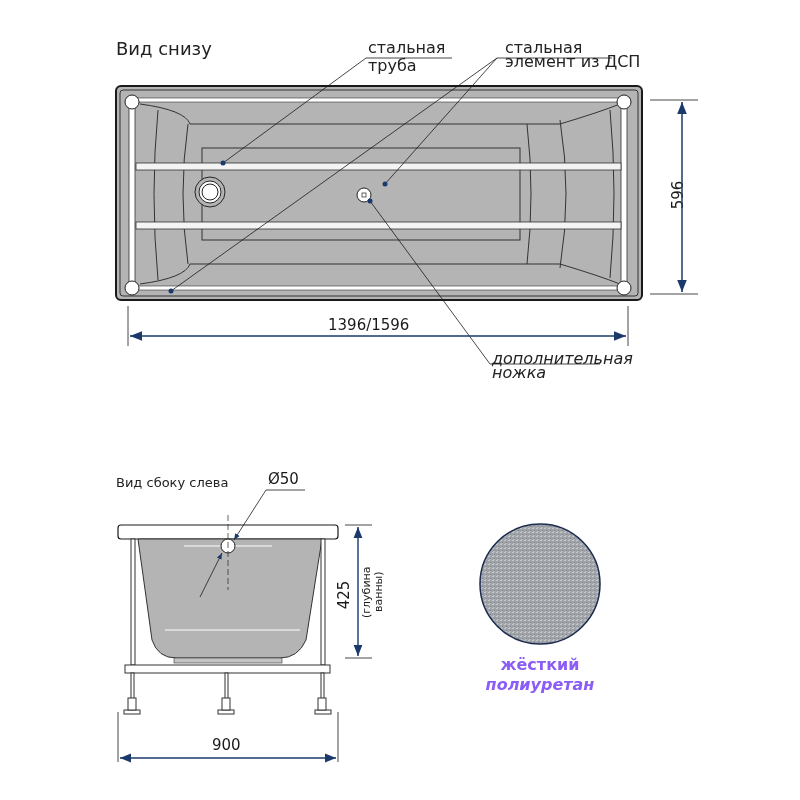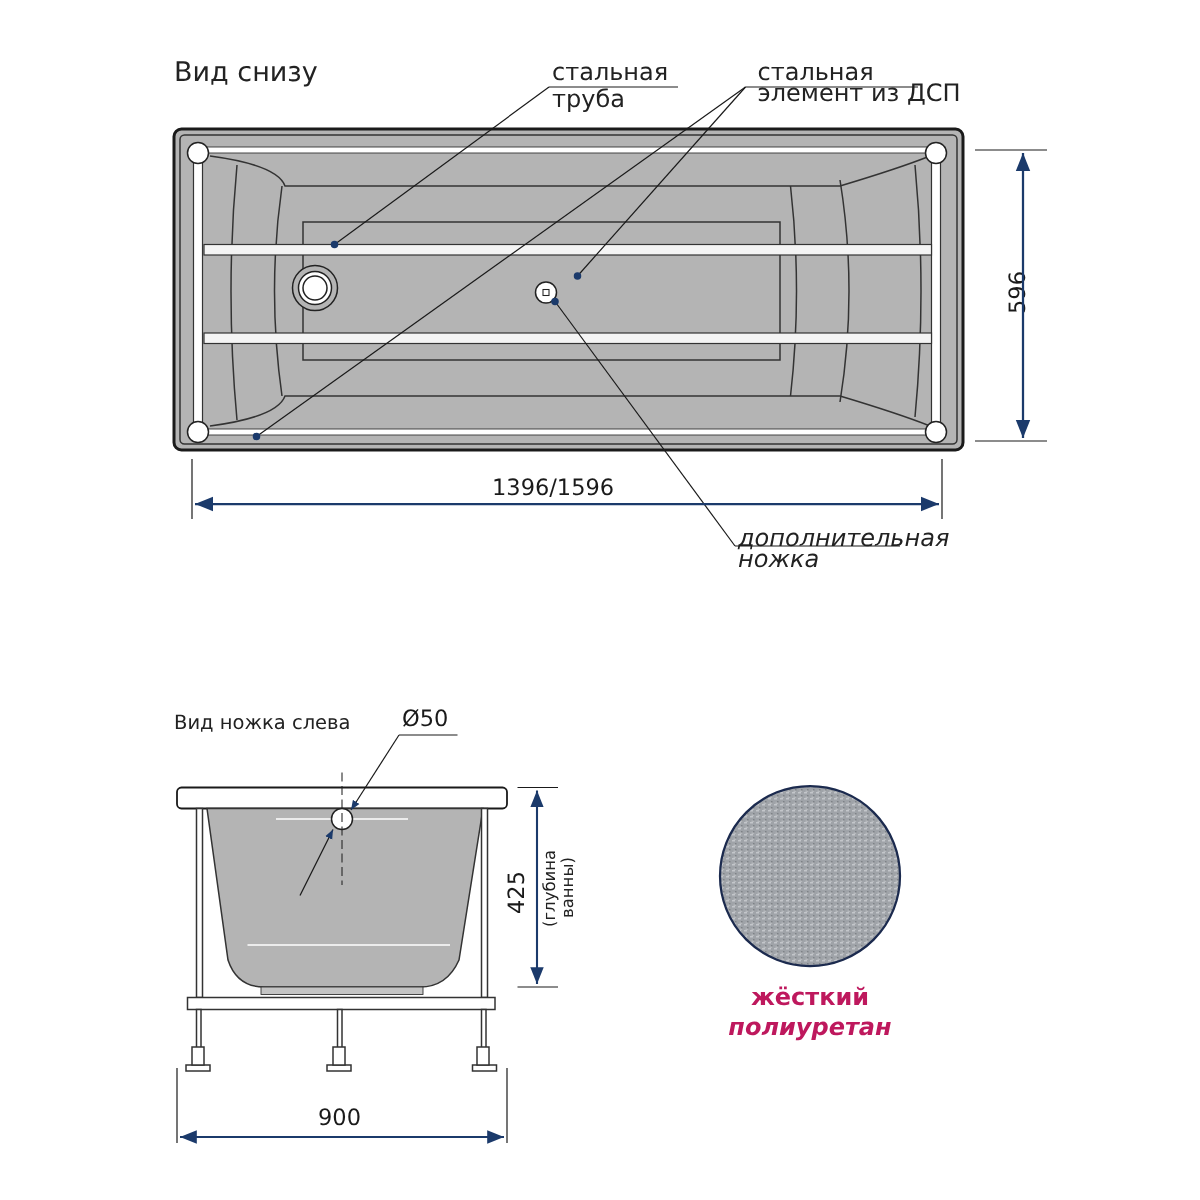--- a/index.html
+++ b/index.html
@@ -1,35 +1,35 @@
 <!DOCTYPE html>
 <html><head>
 <meta charset="utf-8">
 <style>
   html,body{margin:0;padding:0;background:#ffffff;}
   body{width:800px;height:800px;position:relative;overflow:hidden;font-family:"DejaVu Sans","Liberation Sans",sans-serif;color:#1a1a1a;}
   .lbl{position:absolute;font-size:16px;line-height:14px;color:#222;white-space:nowrap;}
   .dim{position:absolute;font-size:15px;color:#1a1a1a;white-space:nowrap;}
-  .bold{position:absolute;font-weight:bold;font-size:16px;color:#be185d;text-align:center;line-height:20px;}
+  .bold{position:absolute;font-weight:bold;font-size:16px;color:#8b5cf6;text-align:center;line-height:20px;}
   svg{position:absolute;left:0;top:0;}
 </style>
 </head>
 <body>
 
 <div class="lbl" style="left:116px;top:42px;font-size:18px;">Вид снизу</div>
 <div class="lbl" style="left:368px;top:41px;">стальная</div>
 <div class="lbl" style="left:368px;top:59px;">труба</div>
 <div class="lbl" style="left:505px;top:41px;">стальная</div>
 <div class="lbl" style="left:505px;top:55px;">элемент из ДСП</div>
 <div class="lbl" style="left:492px;top:352px;font-style:italic;">дополнительная</div>
 <div class="lbl" style="left:492px;top:366px;font-style:italic;">ножка</div>
 <div class="dim" style="left:328px;top:316px;">1396/1596</div>
 <div class="dim" style="left:664px;top:186px;transform:rotate(-90deg);transform-origin:center;">596</div>
 
-<div class="lbl" style="left:116px;top:476px;font-size:13px;">Вид ножка слева</div>
+<div class="lbl" style="left:116px;top:476px;font-size:13px;">Вид сбоку слева</div>
 <div class="dim" style="left:268px;top:470px;">Ø50</div>
 <div class="dim" style="left:330px;top:586px;transform:rotate(-90deg);">425</div>
 <div class="lbl" style="left:346px;top:586px;font-size:11px;transform:rotate(-90deg);transform-origin:left top;top:618px;left:360px;">(глубина</div>
 <div class="lbl" style="font-size:11px;transform:rotate(-90deg);transform-origin:left top;top:612px;left:372px;">ванны)</div>
 <div class="dim" style="left:212px;top:736px;">900</div>
 
 <div class="bold" style="left:470px;top:655px;width:140px;">жёсткий</div>
 <div class="bold" style="left:470px;top:675px;width:140px;font-style:italic;">полиуретан</div>
 
 <svg width="800" height="800" viewBox="0 0 800 800">

